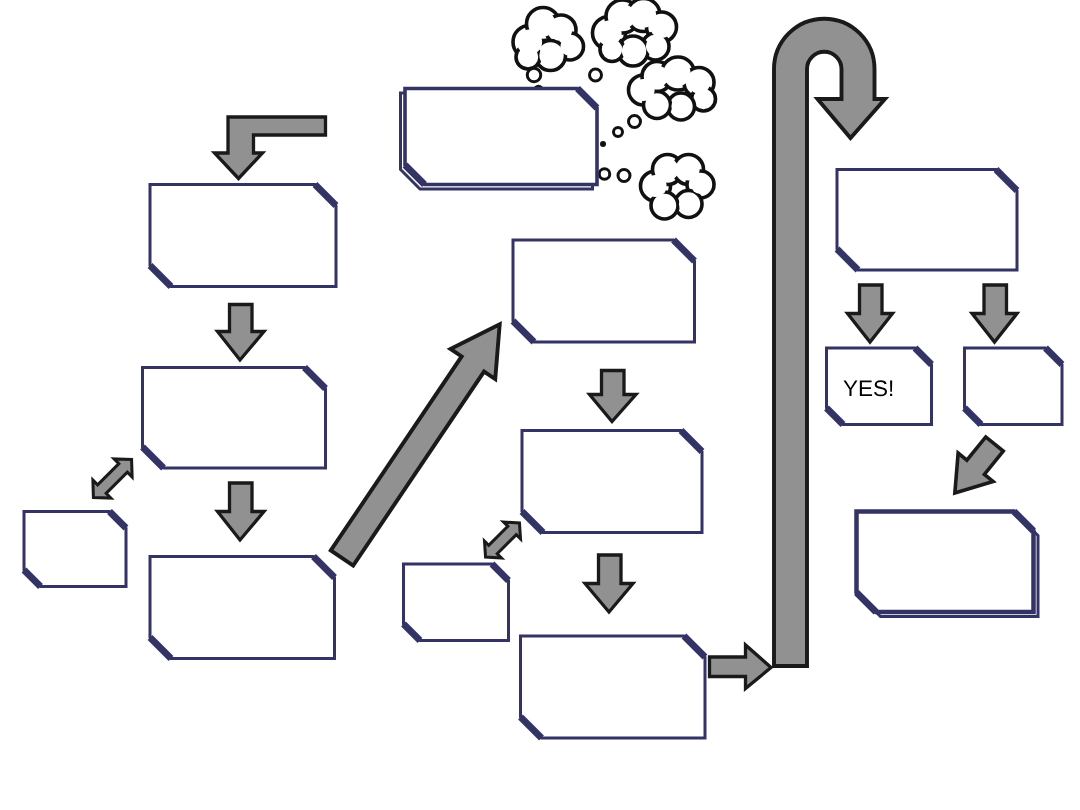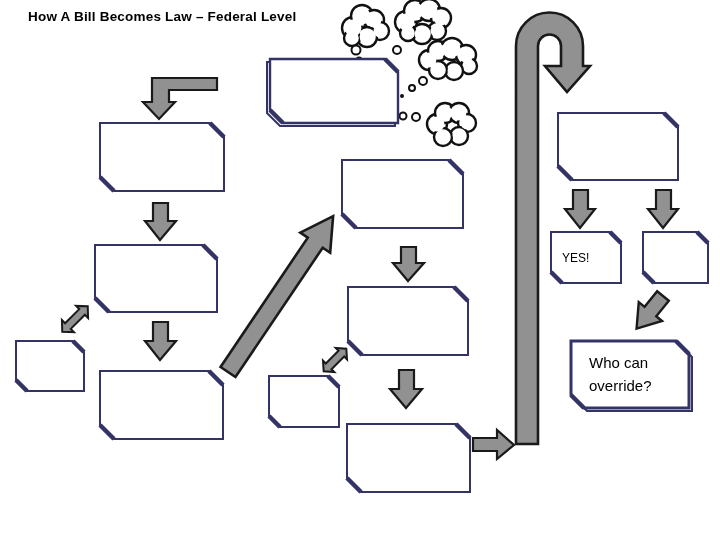--- a/index.html
+++ b/index.html
@@ -7,39 +7,38 @@
     position:relative; width:720px; height:540px; background:#ffffff;
     font-family:"Liberation Sans", sans-serif; overflow:hidden;
   }
   .title {
     position:absolute; left:28px; top:9px;
     font-size:13.5px; font-weight:bold; color:#000; letter-spacing:.2px;
     white-space:nowrap;
   }
   .overlay { position:absolute; color:#000; }
   .ideas-text   { left:294px; top:61px;  width:92px;  font-size:14.5px; line-height:20.5px; }
-  .yes-text     { left:562px; top:251px; font-size:12px; }
+  .yes-text     { left:562px; top:251px; font-size:15px; }
   .override-text{ left:589px; top:351px; width:100px; font-size:15px; line-height:23px; }
   svg.layer { position:absolute; left:0; top:0; }
   .boxline  { fill:#ffffff; stroke:#333366; stroke-width:2; }
   .boxthick { fill:#ffffff; stroke:#333366; stroke-width:3; }
   .shadowline { fill:none; stroke:#333366; stroke-width:2; }
   .chamfer  { stroke:#333366; stroke-width:4.5; }
   .arrow { fill:#919191; stroke:#1a1a1a; stroke-width:2.2; stroke-linejoin:miter; }
   .cloudstroke { stroke:#111111; stroke-width:2.4; fill:#ffffff; }
   .clouderase  { fill:#ffffff; stroke:none; }
   .bubble { fill:#ffffff; stroke:#111111; stroke-width:2; }
   .dot { fill:#111111; stroke:none; }
 </style>
 </head>
 <body>
 
 <div class="slide">
 
-  <div class="title">How A Bill Becomes Law – Federal Level</div>
 
   <svg class="layer" width="720" height="540" viewBox="0 0 720 540">
 
     <g>
       <g class="cloudstroke">
         <circle cx="353" cy="28" r="11"></circle>
           <circle cx="362" cy="16" r="11"></circle>
         <circle cx="374" cy="20" r="10"></circle>
           <circle cx="380" cy="31" r="9"></circle>
         <circle cx="367" cy="37" r="10"></circle>
@@ -216,15 +215,14 @@
     </g>
     <g>
       <path class="shadowline" d="M574,344 H679 L692,357 V411 H587 L574,398 Z"></path>
       <path class="boxthick" d="M571,341 H676 L689,354 V408 H584 L571,395 Z"></path>
       <line class="chamfer" x1="676" y1="341" x2="689" y2="354"></line>
       <line class="chamfer" x1="571" y1="395" x2="584" y2="408"></line>
     </g>
   </svg>
 
   <div class="overlay yes-text">YES!</div>
-  <div class="overlay override-text">Who can override?</div>
 
 </div>
 
 </body></html>

